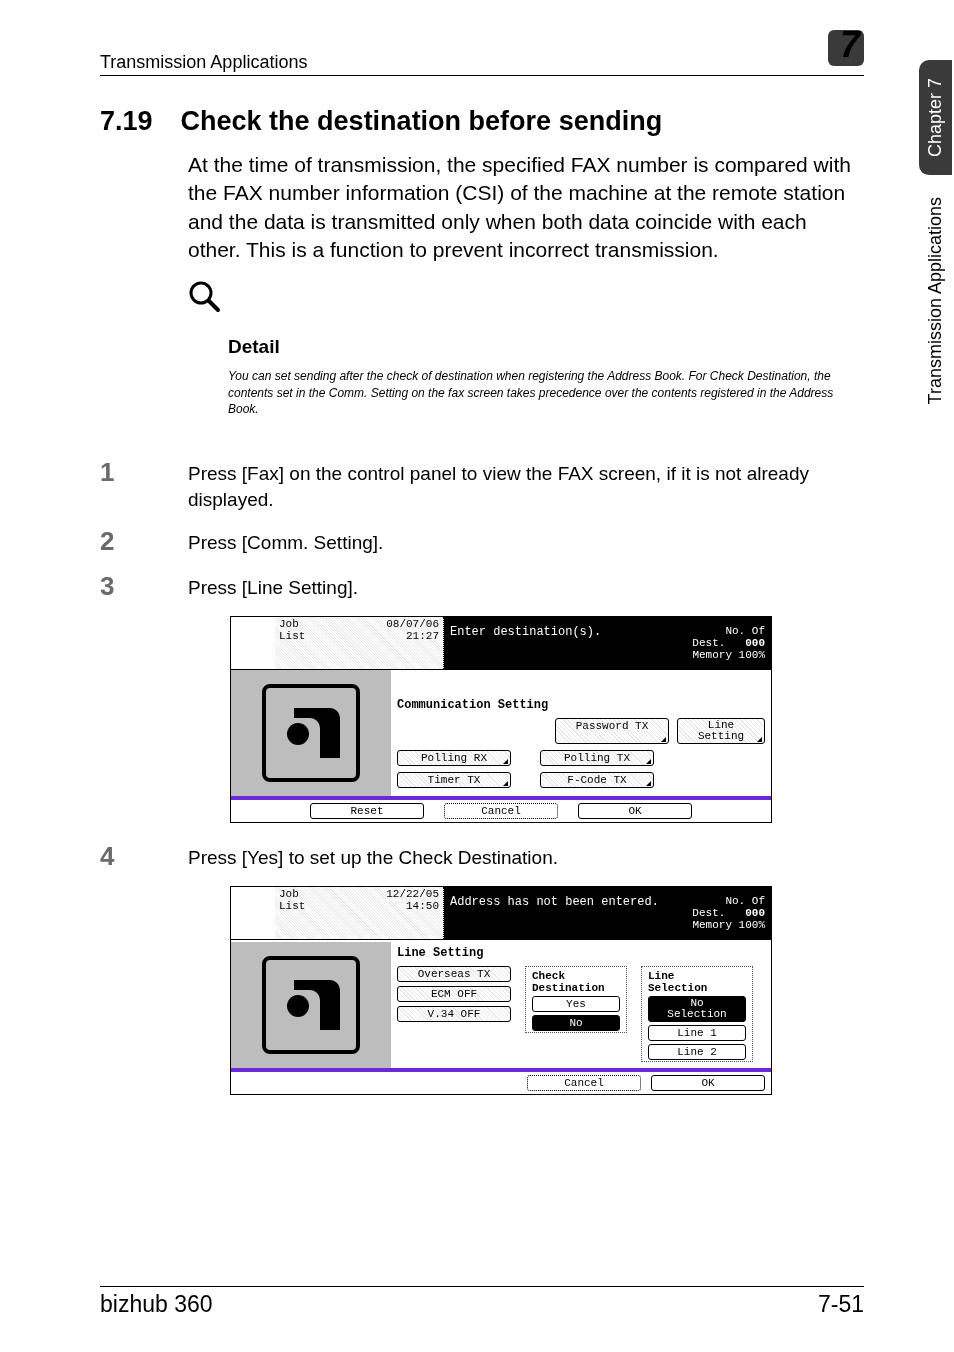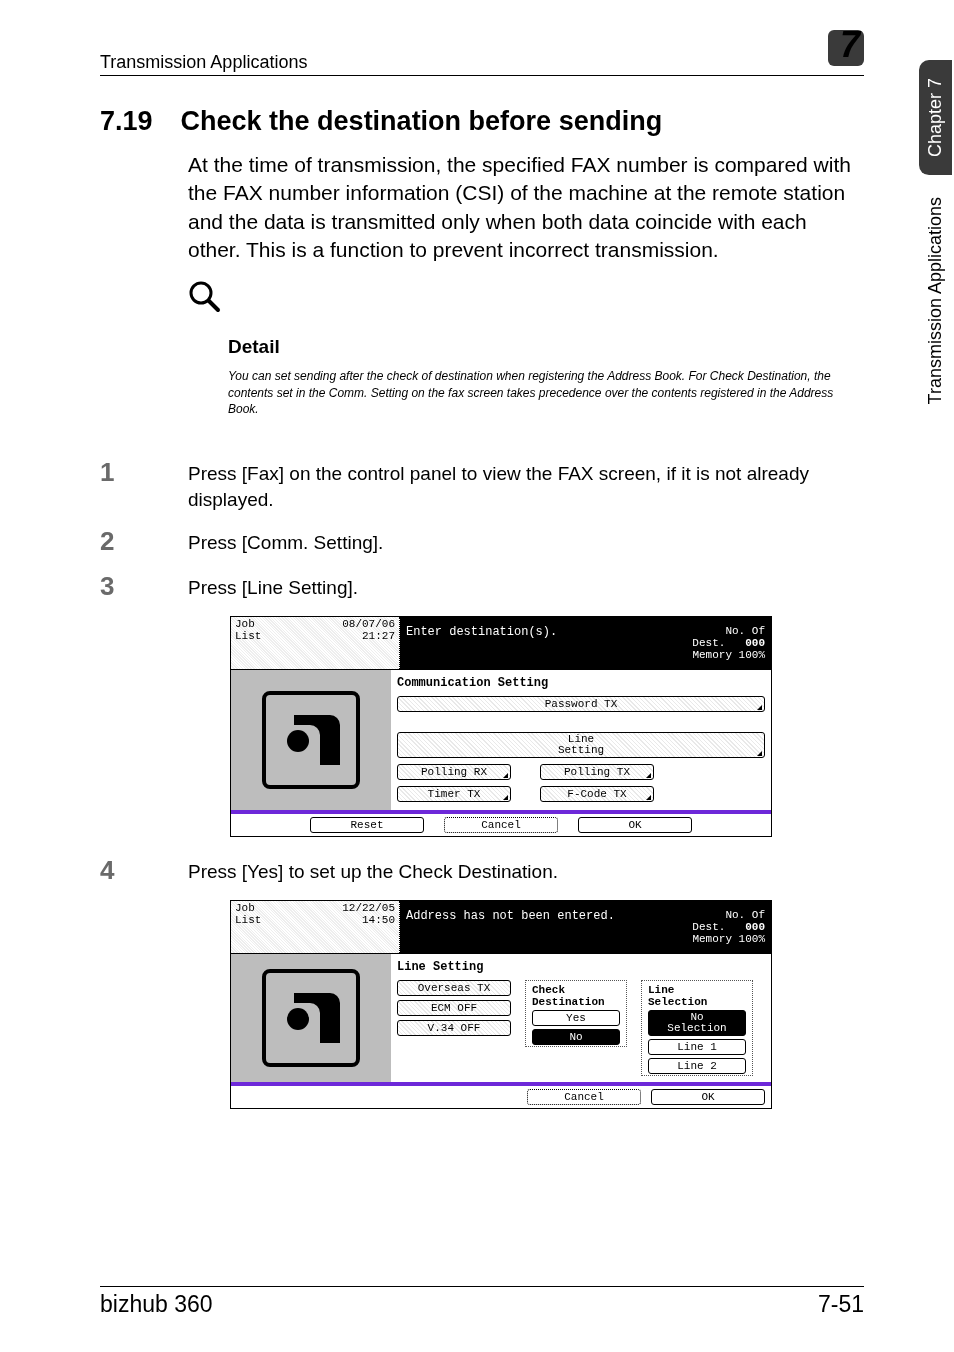--- a/index.html
+++ b/index.html
@@ -152,34 +152,36 @@
   }
   .fs-joblist {
     width: 160px;
     padding: 2px 4px;
     border-right: 1px dotted #000;
     background: repeating-linear-gradient(45deg,#eee,#eee 1px,#fff 1px,#fff 2px);
     font-size: 11px;
     line-height: 1.05;
     display: flex;
     justify-content: space-between;
+    margin-left: 44px;
   }
   .fs-joblist .jl-right { text-align: right; }
   .fs-topmsg {
     flex: 1;
     padding: 8px 6px;
     display: flex;
     justify-content: space-between;
     background: #000;
     color: #fff;
   }
   .fs-topmsg .right { text-align: right; font-size: 11px; }
   .fs-topmsg .right .mem { background:#000; color:#fff; }
   .fs-body {
     display: flex;
+    align-items: flex-end;
   }
   .fs-left {
     width: 160px;
     background: #bdbdbd;
     display: flex;
     align-items: center;
     justify-content: center;
     padding: 8px 0;
   }
   .fs-right {
@@ -334,21 +336,21 @@
       <div class="fs-body">
         <div class="fs-left">
           <svg width="110" height="110" viewBox="0 0 110 110">
             <rect x="8" y="8" width="94" height="94" rx="6" fill="none" stroke="#000" stroke-width="4"></rect>
             <path d="M38 30 h36 a10 10 0 0 1 10 10 v40 h-20 v-30 a10 10 0 0 0 -10 -10 h-16 z" fill="#000"></path>
             <circle cx="42" cy="56" r="11" fill="#000"></circle>
           </svg>
         </div>
         <div class="fs-right">
           <div class="fs-section-title">Communication Setting</div>
-          <div class="btn-row" style="justify-content:flex-end; gap:20px;flex-direction:column;">
+          <div class="btn-row" style="justify-content:flex-end; gap:8px;">
             <div class="fx-btn hatched tab-corner">Password TX</div>
             <div class="fx-btn hatched tab-corner" style="min-width:70px; white-space:pre; line-height:1;">Line
 Setting</div>
           </div>
           <div class="btn-row">
             <div class="fx-btn hatched tab-corner">Polling RX</div>
             <div class="fx-btn hatched tab-corner">Polling TX</div>
           </div>
           <div class="btn-row">
             <div class="fx-btn hatched tab-corner">Timer TX</div>

